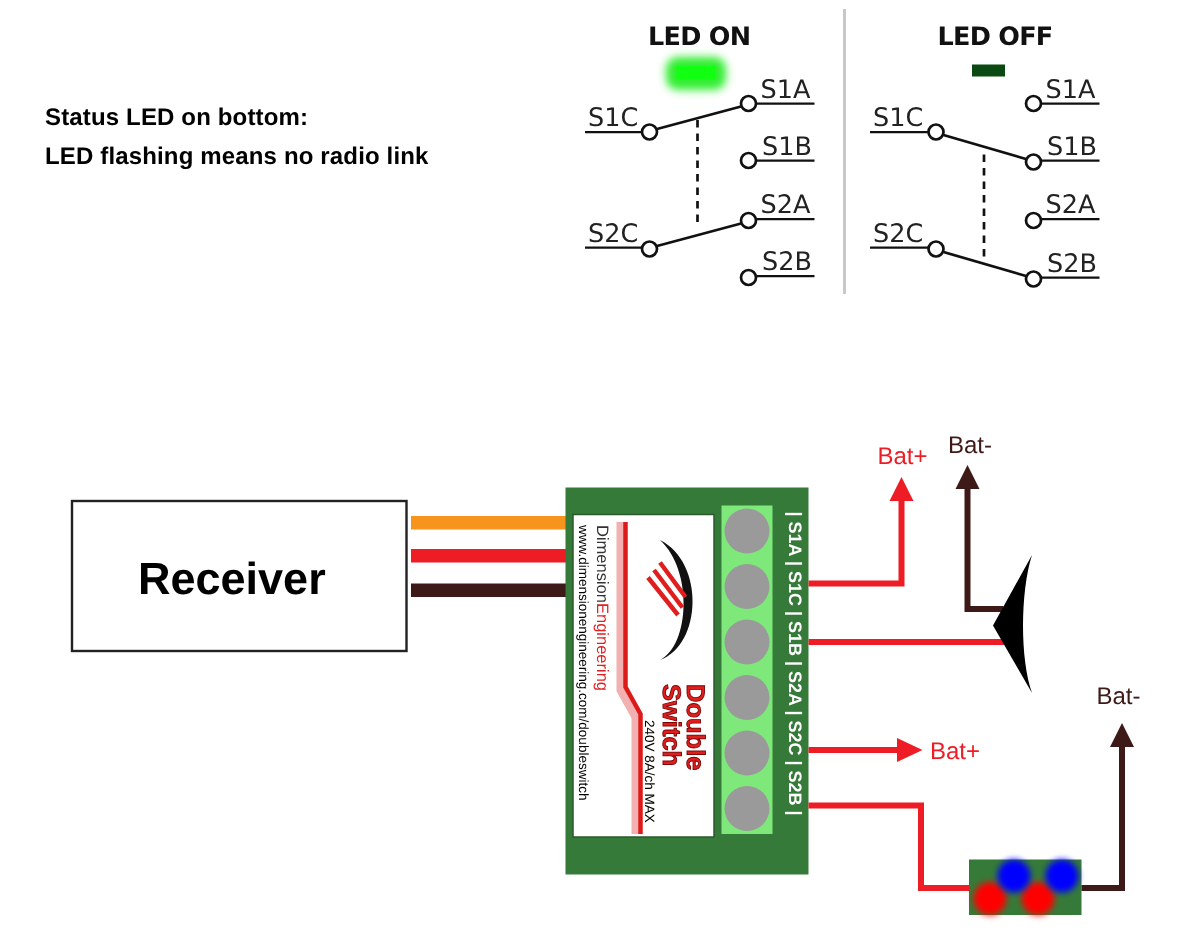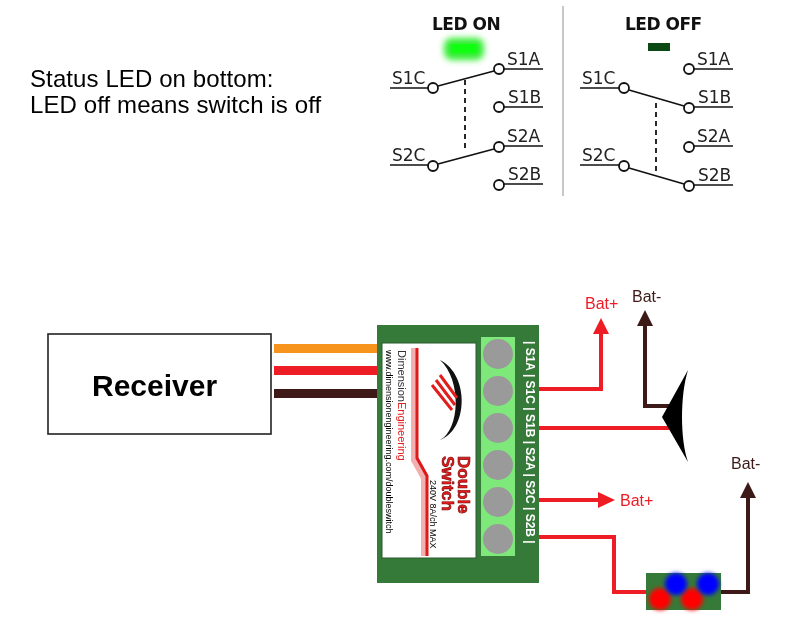--- a/index.html
+++ b/index.html
@@ -1,38 +1,38 @@
 <!DOCTYPE html>
 <html><head>
   <meta charset="utf-8">
   <style>
     html, body { margin: 0; padding: 0; background: #ffffff; }
     body { width: 800px; height: 633px; position: relative; overflow: hidden;
            font-family: "DejaVu Sans", sans-serif; }
     .status-text { position: absolute; left: 30px; top: 66px;
-                   font-family: "Liberation Sans", sans-serif; font-weight: normal;
-                   font-size: 24px; line-height: 26px; color: #000; letter-spacing: 0.1px; }
+                   font-family: "Liberation Sans", sans-serif; font-weight: bold;
+                   font-size: 16px; line-height: 26px; color: #000; letter-spacing: 0.1px; }
     .status-text div { white-space: nowrap; }
     svg { position: absolute; left: 0; top: 0; }
     .lbl { font-family: "DejaVu Sans", sans-serif; font-size: 17px; fill: #222; }
     .hdr { font-family: "DejaVu Sans", sans-serif; font-weight: bold; font-size: 17px; fill: #111; letter-spacing: -0.5px; }
     .rx { font-family: "Liberation Sans", sans-serif; font-weight: bold; font-size: 30px; fill: #000; }
     .bat-red { font-family: "Liberation Sans", sans-serif; font-size: 16px; fill: #ee1c25; }
     .bat-brown { font-family: "Liberation Sans", sans-serif; font-size: 16px; fill: #3d1a17; }
     .term { font-family: "Liberation Sans", sans-serif; font-weight: bold; font-size: 12px; fill: #ffffff; }
     .small { font-family: "Liberation Sans", sans-serif; font-size: 9px; fill: #000; }
     .brand { font-family: "Liberation Sans", sans-serif; font-size: 11px; }
     .prod { font-family: "Liberation Sans", sans-serif; font-weight: bold; font-size: 17px; fill: #e01e1e; stroke: #7a0000; stroke-width: 0.6px; }
   </style>
 </head>
 <body>
 
 <div class="status-text">
   <div>Status LED on bottom:</div>
-  <div>LED off means switch is off</div>
+  <div>LED flashing means no radio link</div>
 </div>
 
 <svg width="800" height="633" viewBox="0 0 800 633">
   <defs>
     <filter id="glow" x="-50%" y="-50%" width="200%" height="200%">
       <feGaussianBlur stdDeviation="3"></feGaussianBlur>
     </filter>
     <filter id="ledglow" x="-50%" y="-50%" width="200%" height="200%">
       <feGaussianBlur stdDeviation="2"></feGaussianBlur>
     </filter>

